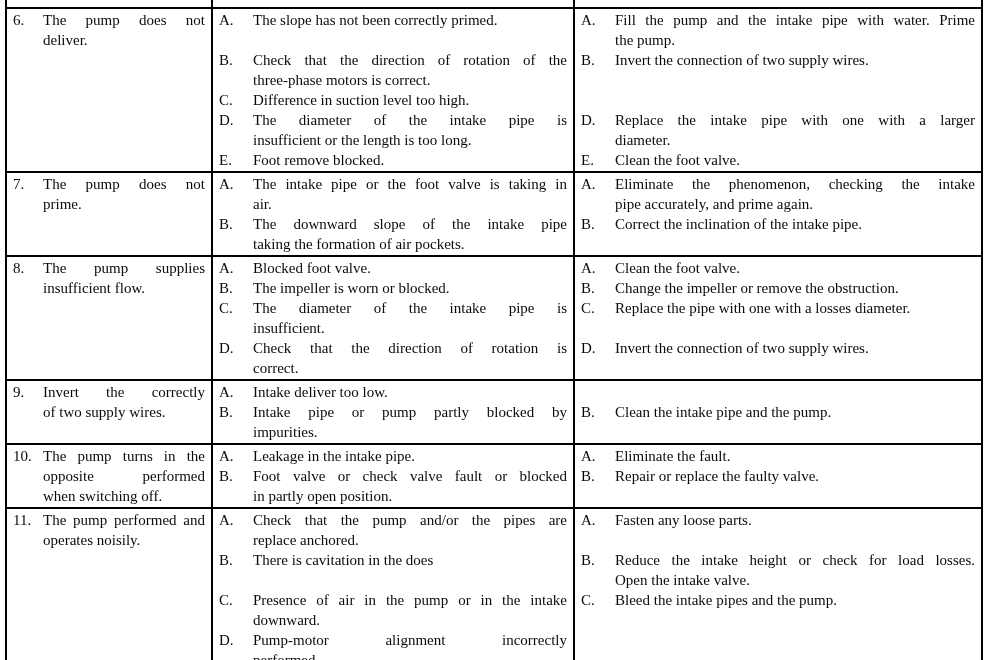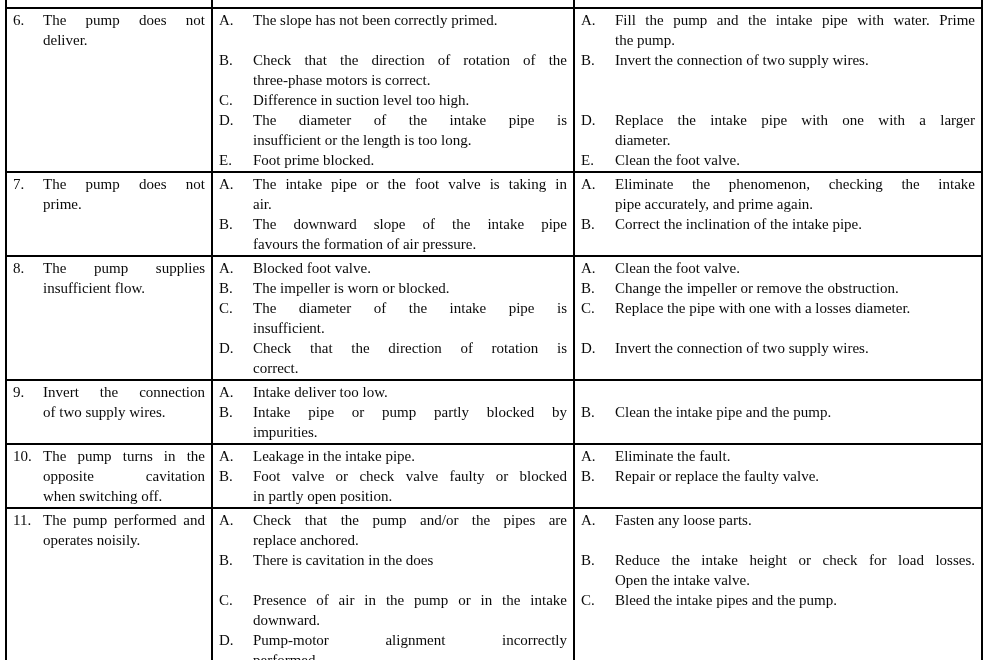--- a/index.html
+++ b/index.html
@@ -90,21 +90,21 @@
             <div class="item">
               <span class="letter">D.</span>
               <div class="lines">
                 <div class="line">The diameter of the intake pipe is</div>
                 <div class="line">insufficient or the length is too long.</div>
               </div>
             </div>
             <div class="item">
               <span class="letter">E.</span>
               <div class="lines">
-                <div class="line">Foot prime blocked.</div>
+                <div class="line">Foot remove blocked.</div>
               </div>
             </div>
           </td>
           <td>
             <div class="item">
               <span class="letter">A.</span>
               <div class="lines">
                 <div class="line">Fill the pump and the intake pipe with water. Prime</div>
                 <div class="line">the pump.</div>
               </div>
@@ -145,21 +145,21 @@
               <span class="letter">A.</span>
               <div class="lines">
                 <div class="line">The intake pipe or the foot valve is taking in</div>
                 <div class="line">air.</div>
               </div>
             </div>
             <div class="item">
               <span class="letter">B.</span>
               <div class="lines">
                 <div class="line">The downward slope of the intake pipe</div>
-                <div class="line">favours the formation of air pressure.</div>
+                <div class="line">taking the formation of air pockets.</div>
               </div>
             </div>
           </td>
           <td>
             <div class="item">
               <span class="letter">A.</span>
               <div class="lines">
                 <div class="line">Eliminate the phenomenon, checking the intake</div>
                 <div class="line">pipe accurately, and prime again.</div>
               </div>
@@ -235,21 +235,21 @@
                 <div class="line">Invert the connection of two supply wires.</div>
               </div>
             </div>
           </td>
         </tr>
         <tr>
           <td>
             <div class="prob">
               <span class="num">9.</span>
               <div class="lines">
-                <div class="line">Invert the connection</div>
+                <div class="line">Invert the correctly</div>
                 <div class="line">of two supply wires.</div>
               </div>
             </div>
           </td>
           <td>
             <div class="item">
               <span class="letter">A.</span>
               <div class="lines">
                 <div class="line">Intake deliver too low.</div>
               </div>
@@ -270,36 +270,36 @@
               </div>
             </div>
           </td>
         </tr>
         <tr>
           <td>
             <div class="prob">
               <span class="num">10.</span>
               <div class="lines">
                 <div class="line">The pump turns in the</div>
-                <div class="line">opposite cavitation</div>
+                <div class="line">opposite performed</div>
                 <div class="line">when switching off.</div>
               </div>
             </div>
           </td>
           <td>
             <div class="item">
               <span class="letter">A.</span>
               <div class="lines">
                 <div class="line">Leakage in the intake pipe.</div>
               </div>
             </div>
             <div class="item">
               <span class="letter">B.</span>
               <div class="lines">
-                <div class="line">Foot valve or check valve faulty or blocked</div>
+                <div class="line">Foot valve or check valve fault or blocked</div>
                 <div class="line">in partly open position.</div>
               </div>
             </div>
           </td>
           <td>
             <div class="item">
               <span class="letter">A.</span>
               <div class="lines">
                 <div class="line">Eliminate the fault.</div>
               </div>

